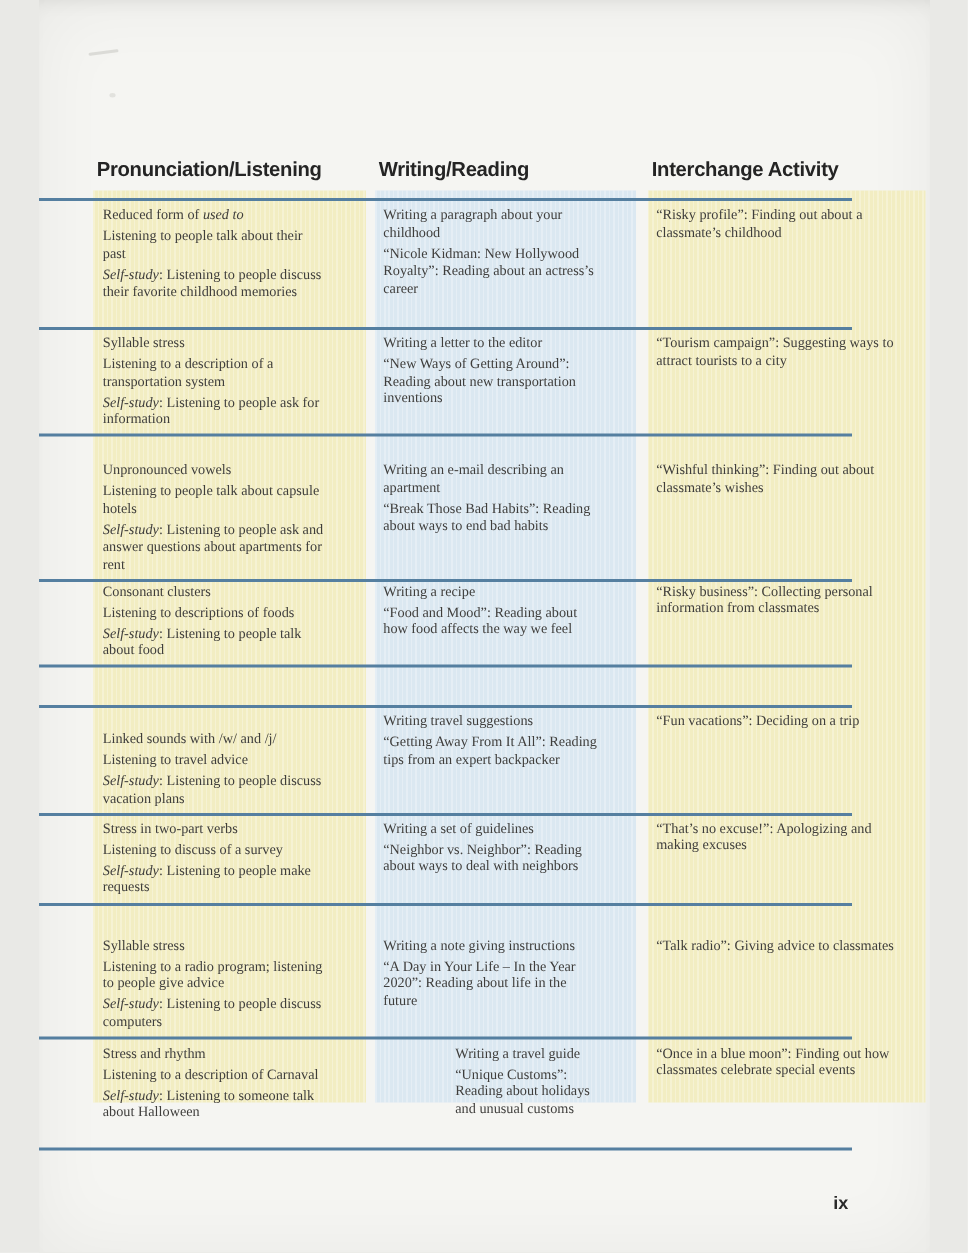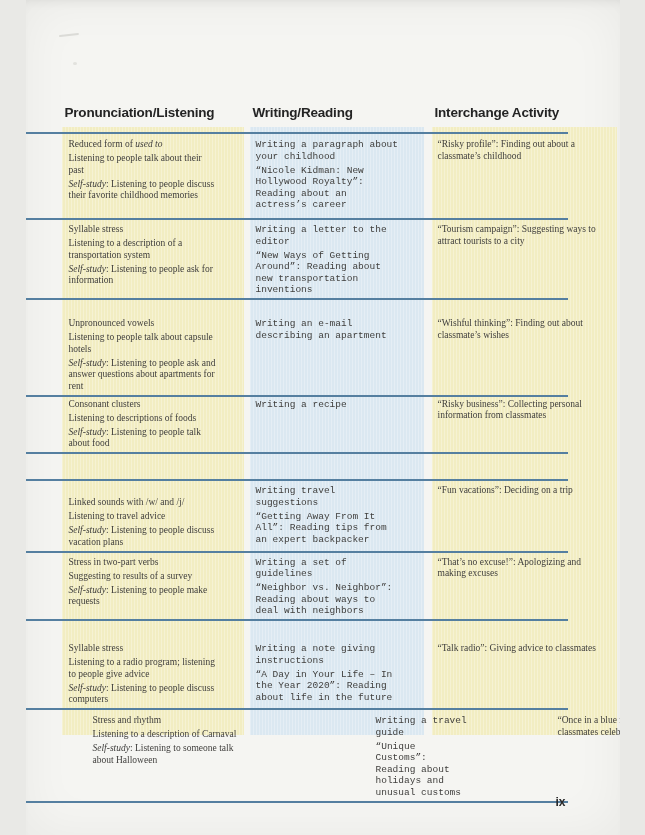--- a/index.html
+++ b/index.html
@@ -34,29 +34,29 @@
   .hd1 { grid-column:2; }
   .hd2 { grid-column:4; }
   .hd3 { grid-column:6; }
 
   .rows { position:absolute; top:132px; left:0; right:52px; }
   .unit-row {
     display:grid;
     grid-template-columns: 36px 182px 6px 174px 8px 187px;
     border-top:2px solid var(--separator-line, #557fa0);
   }
-  .unit-row:last-child { border-bottom:2px solid var(--separator-line, #557fa0);gap:24px; }
+  .unit-row:last-child { border-bottom:2px solid var(--separator-line, #557fa0); }
   .cell {
     font-size:9.5px; line-height:11.5px;
     color: var(--body-text, #3f3e3c);
     padding:4px 0 0 7px;
   }
   .cell p { margin:0 0 2.5px 0; }
   .c1 { grid-column:2; padding-right:25px; }
-  .c2 { grid-column:4; padding-left:6px; padding-right:24px;font-family:Liberation Mono, monospace; }
+  .c2 { grid-column:4; padding-left:6px; padding-right:24px; }
   .c3 { grid-column:6; padding-left:6px; padding-right:20px; }
 
   .page-number {
     position:absolute; right:54px; bottom:26px;
     font-family:"Liberation Sans", sans-serif;
     font-weight:700; font-size:12px; color:#2a2a2a;
   }
   
   .artifact-dash {
     position:absolute; left:33px; top:34px; width:20px; height:2px;
@@ -114,33 +114,35 @@
         </div>
       </div>
       <div class="unit-row" style="min-height: 94px;">
         <div class="cell c1" style="padding-top: 18px;">
           <p><span>Unpronounced vowels</span></p>
           <p><span>Listening to people talk about capsule hotels</span></p>
           <p><i>Self-study</i><span>: Listening to people ask and answer questions about apartments for rent</span></p>
         </div>
         <div class="cell c2" style="padding-top: 18px;">
           <p><span>Writing an e-mail describing an apartment</span></p>
+          <p><span>“Break Those Bad Habits”: Reading about ways to end bad habits</span></p>
         </div>
         <div class="cell c3" style="padding-top: 18px;">
           <p><span>“Wishful thinking”: Finding out about classmate’s wishes</span></p>
         </div>
       </div>
       <div class="unit-row" style="min-height: 52px;">
         <div class="cell c1" style="padding-top: 2px;">
           <p><span>Consonant clusters</span></p>
           <p><span>Listening to descriptions of foods</span></p>
           <p><i>Self-study</i><span>: Listening to people talk about food</span></p>
         </div>
         <div class="cell c2" style="padding-top: 2px;">
           <p><span>Writing a recipe</span></p>
+          <p><span>“Food and Mood”: Reading about how food affects the way we feel</span></p>
         </div>
         <div class="cell c3" style="padding-top: 2px;">
           <p><span>“Risky business”: Collecting personal information from classmates</span></p>
         </div>
       </div>
       <div class="unit-row" style="min-height: 25px;"></div>
       <div class="unit-row" style="min-height: 56px;">
         <div class="cell c1" style="padding-top: 4px; margin-top: 12px;">
           <p><span>Linked sounds with /w/ and /j/</span></p>
           <p><span>Listening to travel advice</span></p>
@@ -150,21 +152,21 @@
           <p><span>Writing travel suggestions</span></p>
           <p><span>“Getting Away From It All”: Reading tips from an expert backpacker</span></p>
         </div>
         <div class="cell c3" style="padding-top: 4px;">
           <p><span>“Fun vacations”: Deciding on a trip</span></p>
         </div>
       </div>
       <div class="unit-row" style="min-height: 58px;">
         <div class="cell c1" style="padding-top: 4px;">
           <p><span>Stress in two-part verbs</span></p>
-          <p><span>Suggesting to results of a survey</span></p>
+          <p><span>Listening to discuss of a survey</span></p>
           <p><i>Self-study</i><span>: Listening to people make requests</span></p>
         </div>
         <div class="cell c2" style="padding-top: 4px;">
           <p><span>Writing a set of guidelines</span></p>
           <p><span>“Neighbor vs. Neighbor”: Reading about ways to deal with neighbors</span></p>
         </div>
         <div class="cell c3" style="padding-top: 4px;">
           <p><span>“That’s no excuse!”: Apologizing and making excuses</span></p>
         </div>
       </div>

